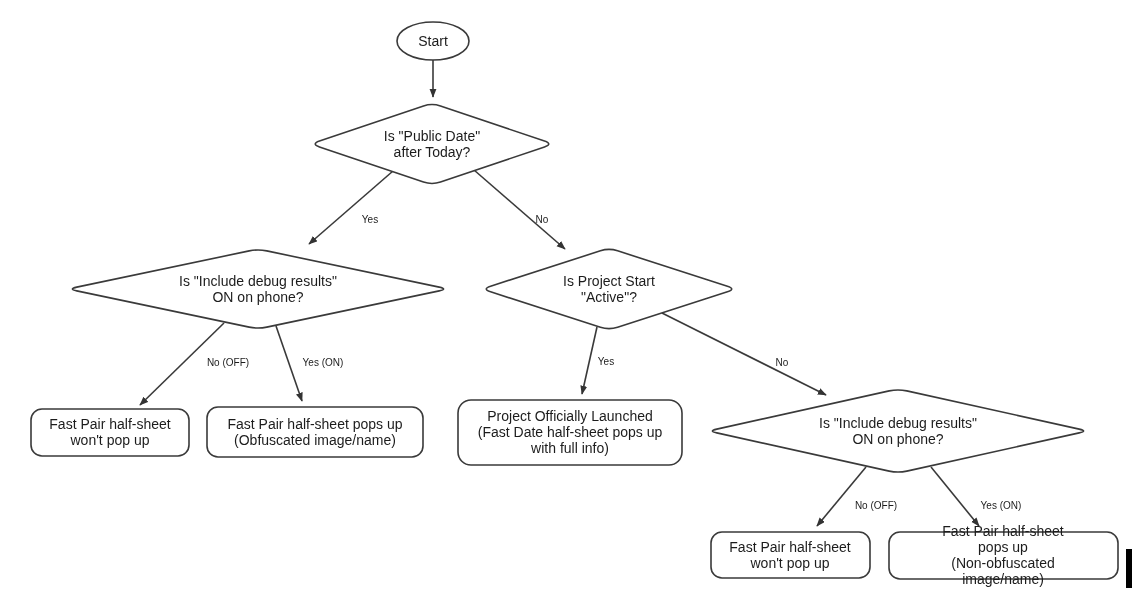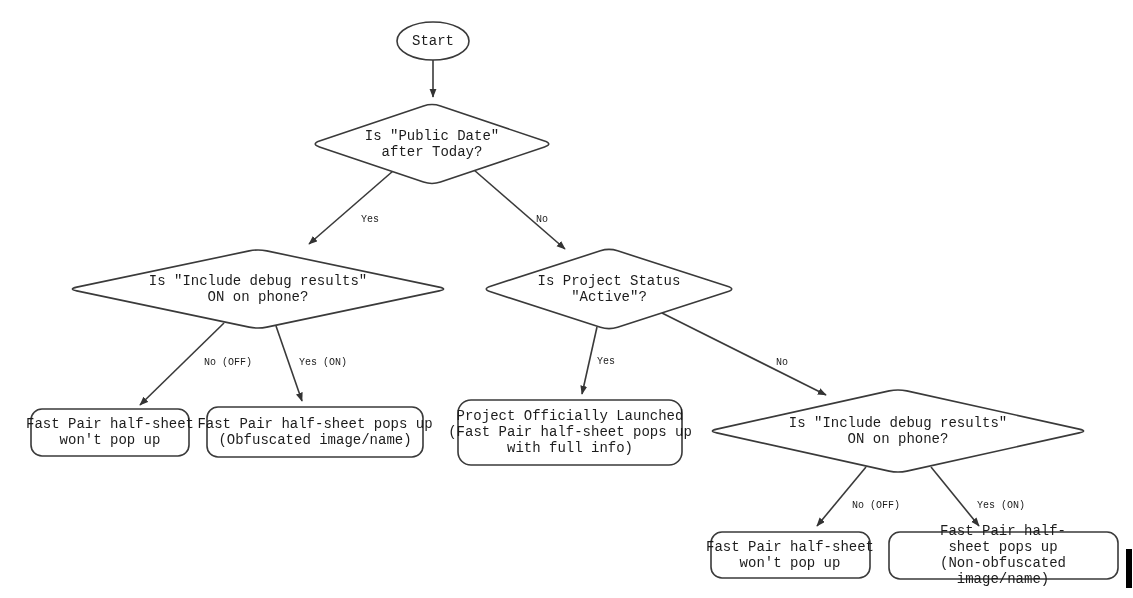--- a/index.html
+++ b/index.html
@@ -1,21 +1,21 @@
 <!DOCTYPE html>
 <html style="--stroke: #3a3a3a; --text: #1c1c1c; --background: #ffffff;"><head>
 <meta charset="utf-8">
 <style>
   html, body { margin: 0; padding: 0; background: #ffffff; }
   .canvas {
     position: relative;
     width: 1133px;
     height: 598px;
     background: var(--background, #ffffff);
-    font-family: Liberation Mono, monospace;
+    font-family: Liberation Sans, sans-serif;
     overflow: hidden;
   }
   .canvas svg { position: absolute; left: 0; top: 0; }
   .shape { fill: #ffffff; stroke: var(--stroke, #333333); stroke-width: 1.6; }
   .edge  { stroke: var(--stroke, #333333); stroke-width: 1.6; fill: none; }
   .cursor-bar { fill: #000000; stroke: none; }
   .label {
     position: absolute;
     transform: translate(-50%, -50%);
     white-space: pre-line;
@@ -70,30 +70,30 @@
     </g>
 
     <rect class="cursor-bar" x="1126" y="549" width="6" height="39"></rect>
   </svg>
 
   <div class="label" style="left:433px; top:41px;">Start</div>
   <div class="label" style="left:432px; top:144px;">Is "Public Date"
 after Today?</div>
   <div class="label" style="left:258px; top:289px;">Is "Include debug results"
 ON on phone?</div>
-  <div class="label" style="left:609px; top:289px;">Is Project Status
+  <div class="label" style="left:609px; top:289px;">Is Project Start
 "Active"?</div>
   <div class="label" style="left:898px; top:431px;">Is "Include debug results"
 ON on phone?</div>
   <div class="label" style="left:110px; top:432px;">Fast Pair half-sheet
 won't pop up</div>
   <div class="label" style="left:315px; top:432px;">Fast Pair half-sheet pops up
 (Obfuscated image/name)</div>
   <div class="label" style="left:570px; top:432px;">Project Officially Launched
-(Fast Pair half-sheet pops up
+(Fast Date half-sheet pops up
 with full info)</div>
   <div class="label" style="left:790px; top:555px;">Fast Pair half-sheet
 won't pop up</div>
   <div class="label" style="left:1003px; top:555px;">Fast Pair half-sheet pops up
 (Non-obfuscated image/name)</div>
 
   <div class="edge-label" style="left:370px; top:219px;">Yes</div>
   <div class="edge-label" style="left:542px; top:219px;">No</div>
   <div class="edge-label" style="left:228px; top:362px;">No (OFF)</div>
   <div class="edge-label" style="left:323px; top:362px;">Yes (ON)</div>

